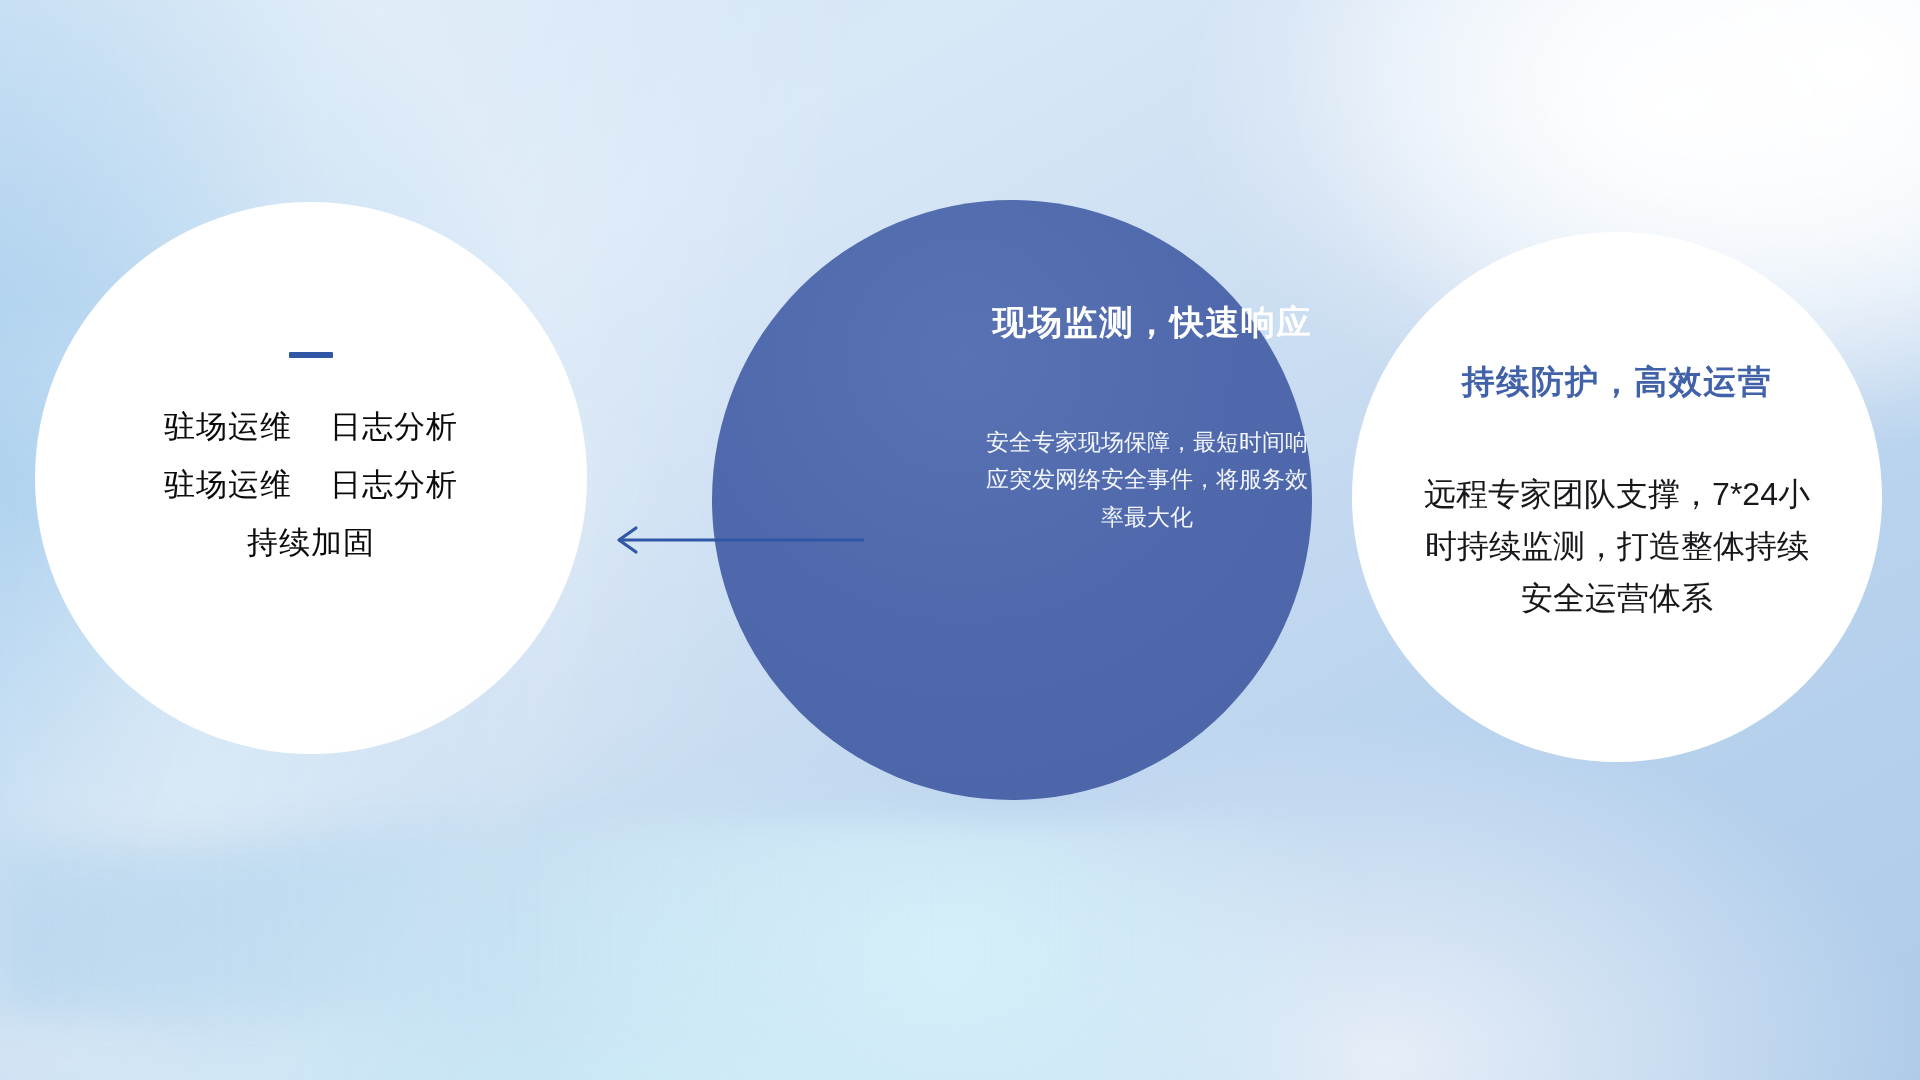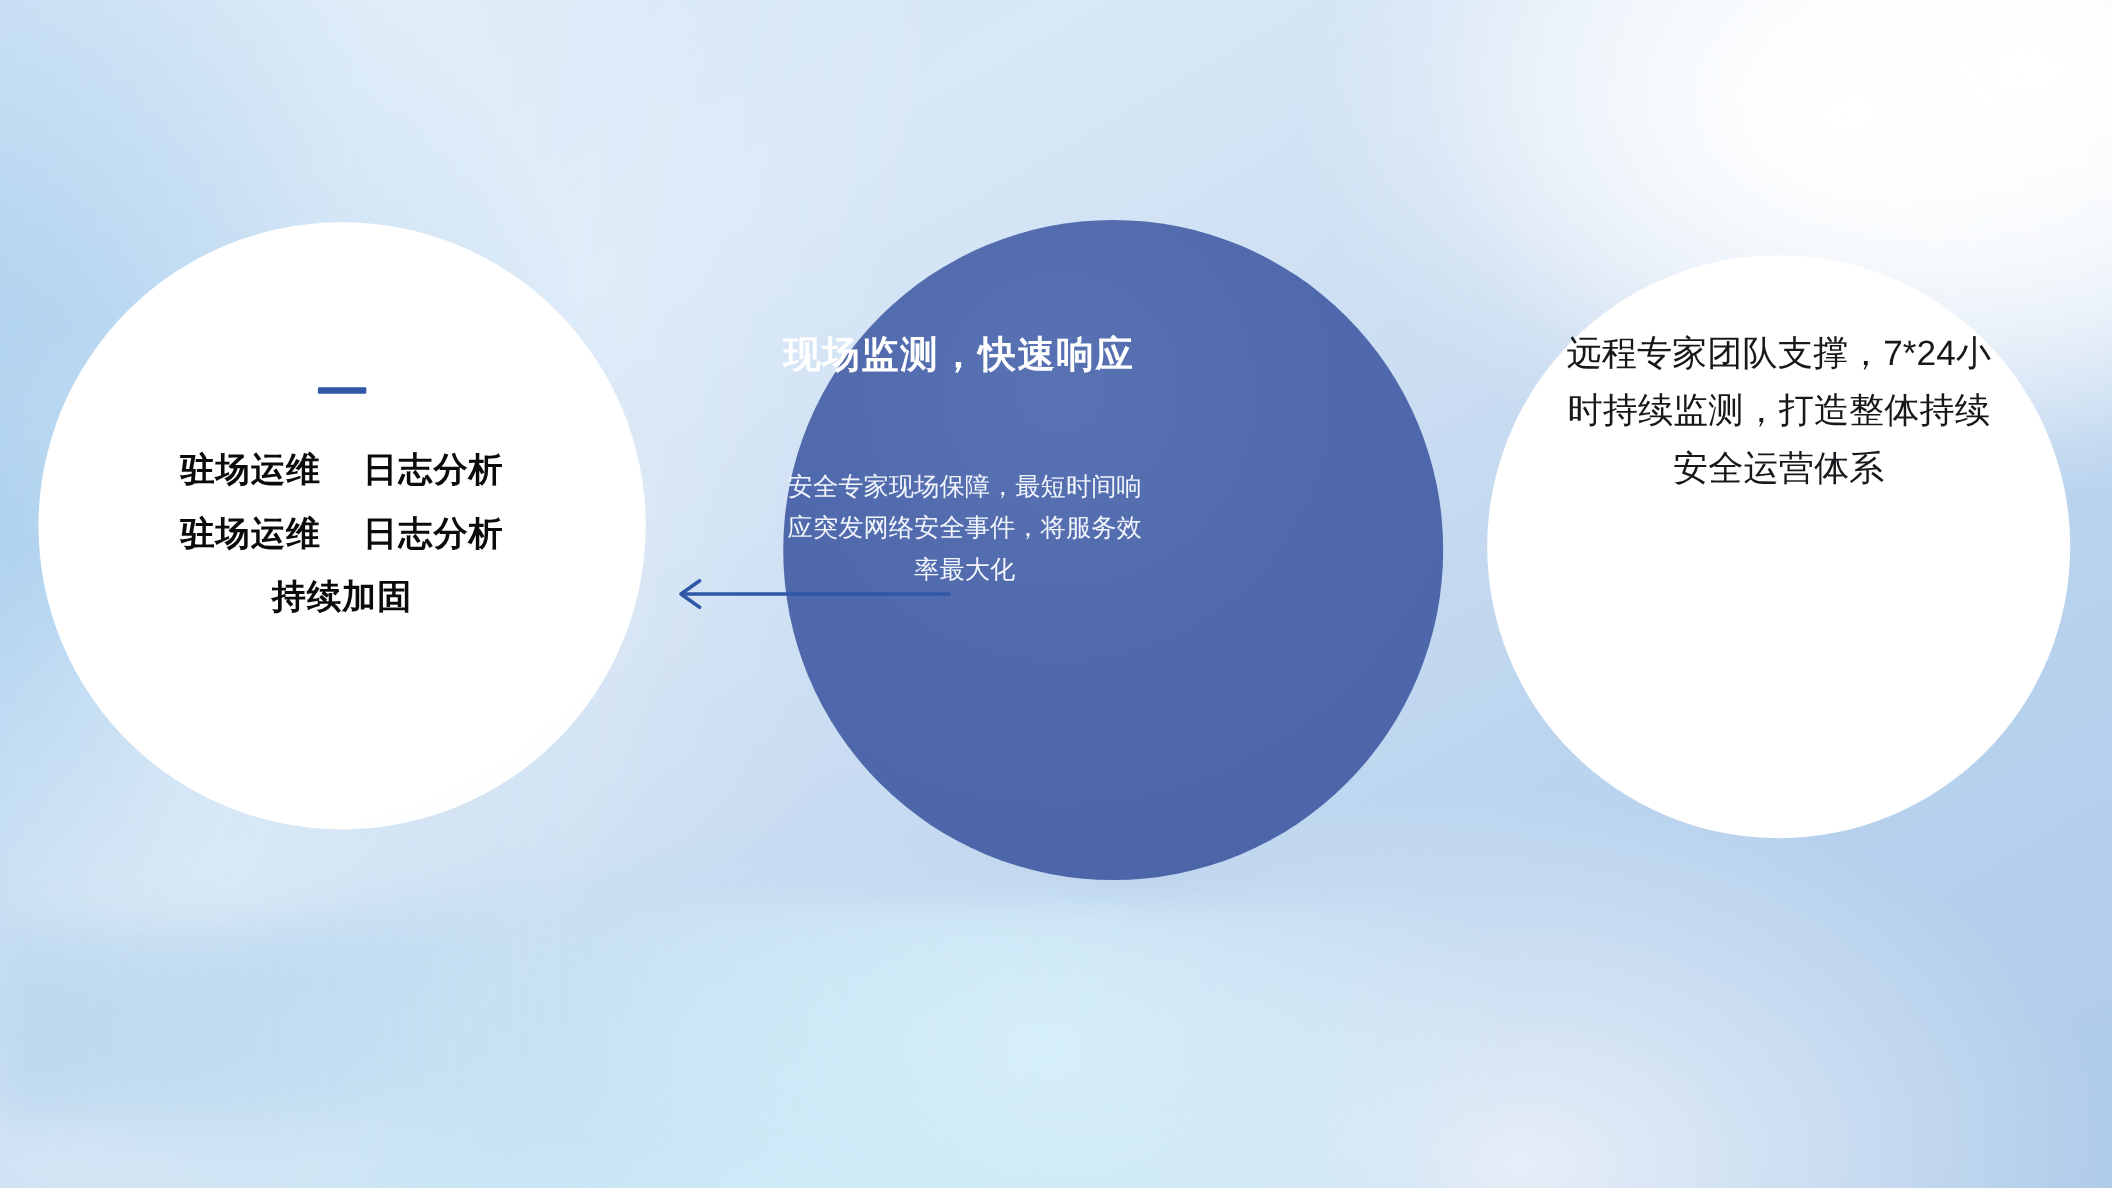--- a/index.html
+++ b/index.html
@@ -40,27 +40,27 @@
 
   .c-left{
     left:35px;top:202px;width:552px;height:552px;
     background:radial-gradient(circle at 38% 30%, #ffffff 0%, #ffffff 72%, #fbfdfe 100%);
     display:flex;flex-direction:column;align-items:center;justify-content:flex-start;
   }
   .c-left .inner{margin-top:150px;display:flex;flex-direction:column;align-items:center;width:100%;}
   .divider{width:44px;height:6px;border-radius:1px;background:#2f57a6;margin-bottom:52px;}
   .tag-rows{display:flex;flex-direction:column;align-items:center;gap:24px;}
   .tag-row{display:flex;gap:38px;justify-content:center;white-space:nowrap;}
-  .tag{font-size:31px;font-weight:700;color:#0b0b0d;letter-spacing:1px;line-height:1.1;}
+  .tag{font-size:31px;font-weight:400;color:#0b0b0d;letter-spacing:1px;line-height:1.1;}
 
   .c-mid{
     left:712px;top:200px;width:600px;height:600px;
     background:radial-gradient(circle at 42% 26%, #5872b3 0%, #4f69ac 46%, #4a64a7 100%);
     z-index:3;
-    display:flex;flex-direction:column;align-items:flex-start;
+    display:flex;flex-direction:column;align-items:flex-end;
   }
   .c-mid .head{margin-top:100px;font-size:34px;font-weight:700;color:#ffffff;letter-spacing:1.5px;white-space:nowrap;}
   .c-mid .body{margin-top:78px;width:330px;text-align:center;font-size:23px;line-height:1.62;color:#f2f6fc;}
 
   .c-right{
     left:1352px;top:232px;width:530px;height:530px;
     background:radial-gradient(circle at 40% 26%, #ffffff 0%, #ffffff 76%, #fdfeff 100%);
     z-index:2;
     display:flex;flex-direction:column;align-items:center;
   }
@@ -96,20 +96,21 @@
           <span class="tag">日志分析</span>
         </div>
         <div class="tag-row">
           <span class="tag">持续加固</span>
         </div>
       </div>
     </div>
   </div>
 
   <div class="circle c-right">
+    <div class="head">持续防护，高效运营</div>
     <div class="body">远程专家团队支撑，7*24小时持续监测，打造整体持续安全运营体系</div>
   </div>
 
   <div class="circle c-mid">
     <div class="head">现场监测，快速响应</div>
     <div class="body">安全专家现场保障，最短时间响应突发网络安全事件，将服务效率最大化</div>
   </div>
 
   <svg class="arrow" viewBox="0 0 266 48">
     <line x1="264" y1="24" x2="22" y2="24" stroke="#2f57a6" stroke-width="3.2"></line>

